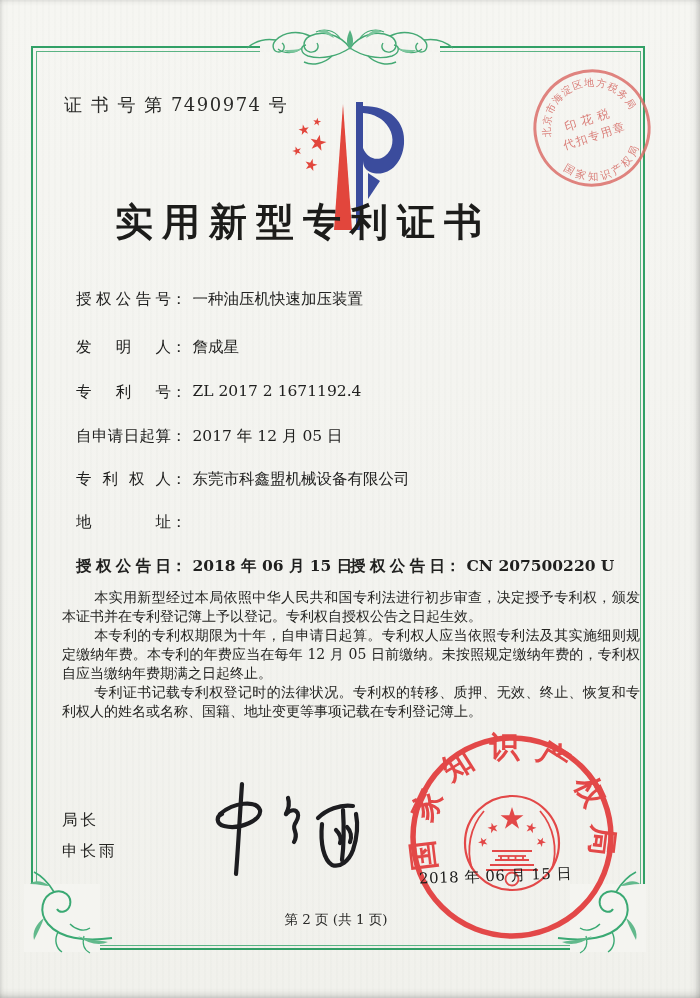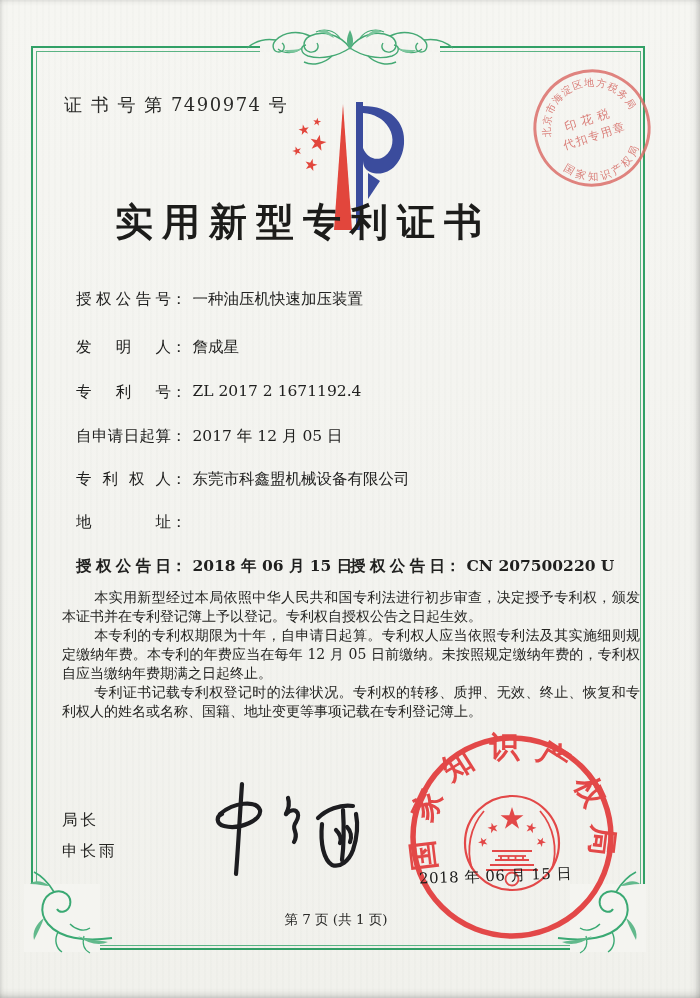--- a/index.html
+++ b/index.html
@@ -197,15 +197,15 @@
         <path d="M-26,27 L26,27"></path>
         <circle cx="0" cy="36" r="6.5"></circle>
         <path d="M-40,26 C-46,6 -42,-16 -28,-32"></path>
         <path d="M40,26 C46,6 42,-16 28,-32"></path>
       </g>
     </g>
   </svg>
 
   <div class="abs seal-date">2018 年 06 月 15 日</div>
 
-  <div class="abs footer">第 7 页 (共 1 页)</div>
+  <div class="abs footer">第 2 页 (共 1 页)</div>
 
 </div>
 
 </body></html>

